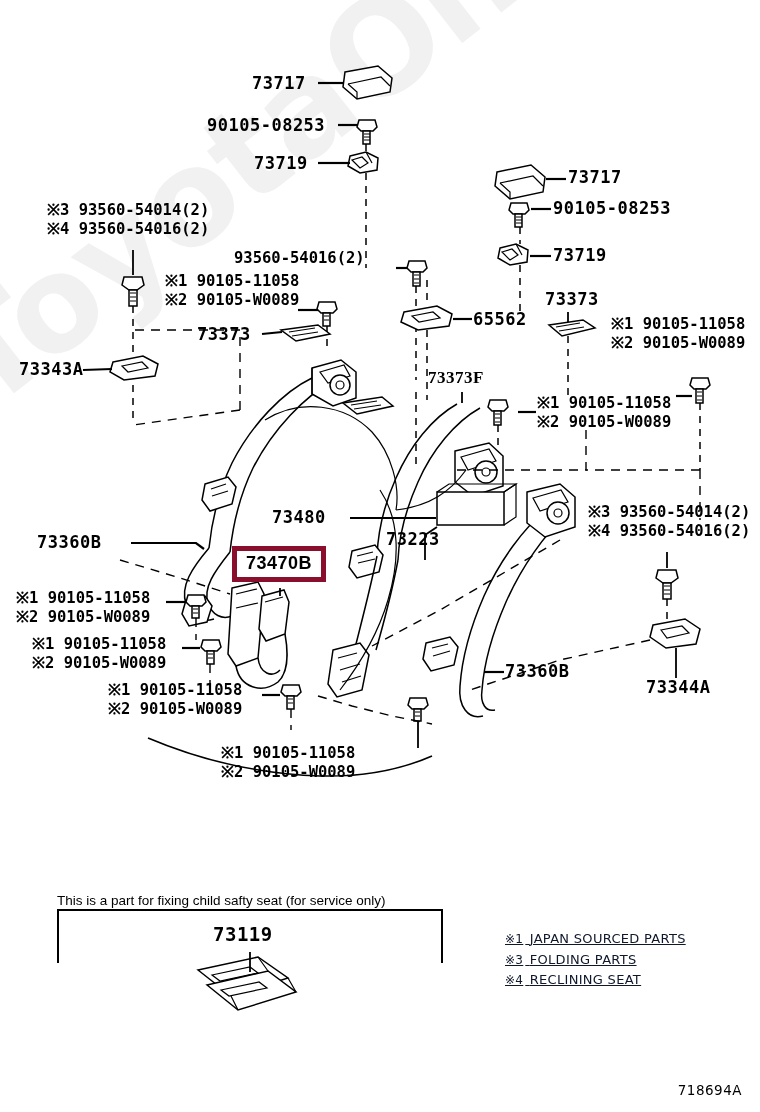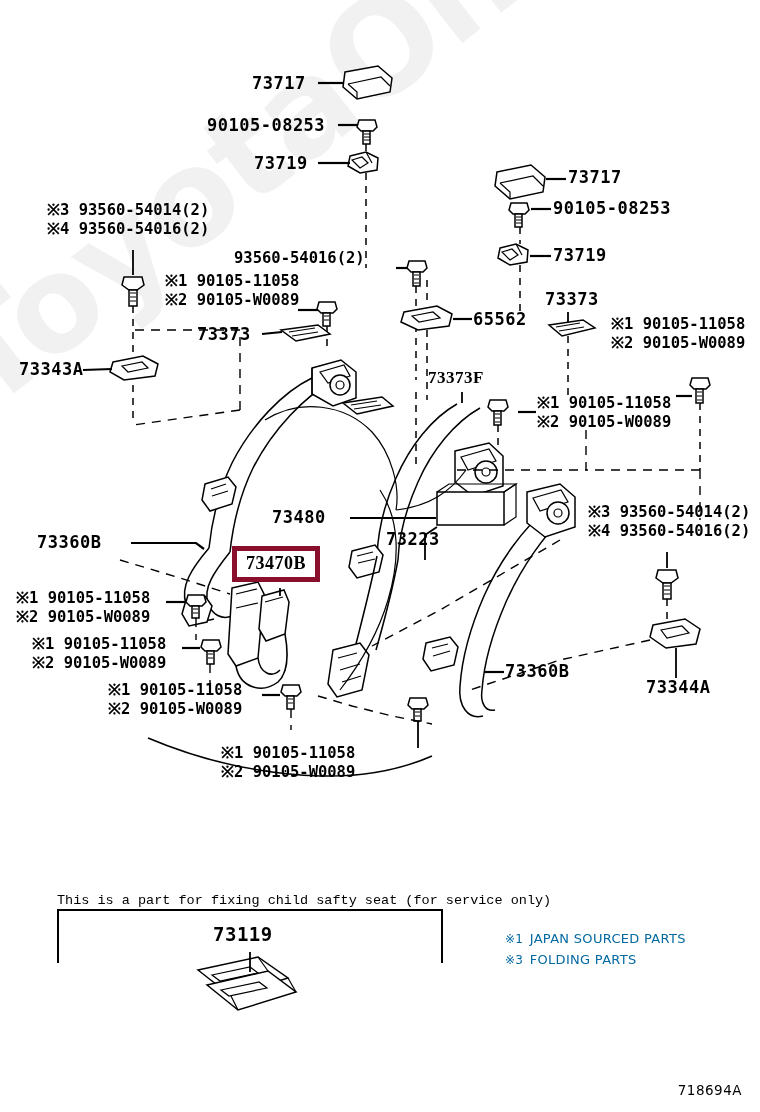--- a/index.html
+++ b/index.html
@@ -46,33 +46,33 @@
   }
   .lbl.big{font-size:17px;letter-spacing:.5px;}
 
   
   .hl-box{
     position:absolute;
     border:5px solid #8a0f2c;
     background:#ffffff;
     padding:2px 9px 3px 9px;
     z-index:8;
-    font-family:Liberation Serif, serif;
+    font-family:Liberation Sans, sans-serif;
     font-weight:700;
     font-size:18px;
     letter-spacing:.5px;
     color:#000;
     white-space:nowrap;
   }
 
   
   #note-text{
     position:absolute;
     left:57px; top:893px;
-    font-family:Liberation Mono, monospace;
+    font-family:Liberation Sans, sans-serif;
     font-size:13.5px;
     font-weight:400;
     color:#000;
     white-space:nowrap;
     z-index:6;
   }
   #note-frame{
     position:absolute;
     left:57px; top:909px;
     width:382px; height:52px;
@@ -89,23 +89,24 @@
   }
 
   
   #legend{
     position:absolute;
     left:505px; top:929px;
     z-index:6;
     font-family:"DejaVu Sans","Liberation Sans",sans-serif;
     font-size:13px;
     line-height:19.5px;
-    color:#0369a1;
+    color:#0f172a;
     letter-spacing:.3px;
     white-space:nowrap;
+    text-decoration:underline;
   }
   #legend .lg-mark{font-size:12px;padding-right:2px;}
 
   
   #diagram-id{
     position:absolute;
     right:18px; bottom:14px;
     font-family:"DejaVu Sans","Liberation Sans",sans-serif;
     font-size:13.5px;
     letter-spacing:.5px;
@@ -464,17 +465,21 @@
 
   <div id="legend">
     <div>
       <span class="lg-mark">※1</span>
       <span>JAPAN SOURCED PARTS</span>
     </div>
     <div>
       <span class="lg-mark">※3</span>
       <span>FOLDING PARTS</span>
     </div>
+    <div>
+      <span class="lg-mark">※4</span>
+      <span>RECLINING SEAT</span>
+    </div>
   </div>
 
   <div id="diagram-id">718694A</div>
 
 </div>
 
 </body></html>

